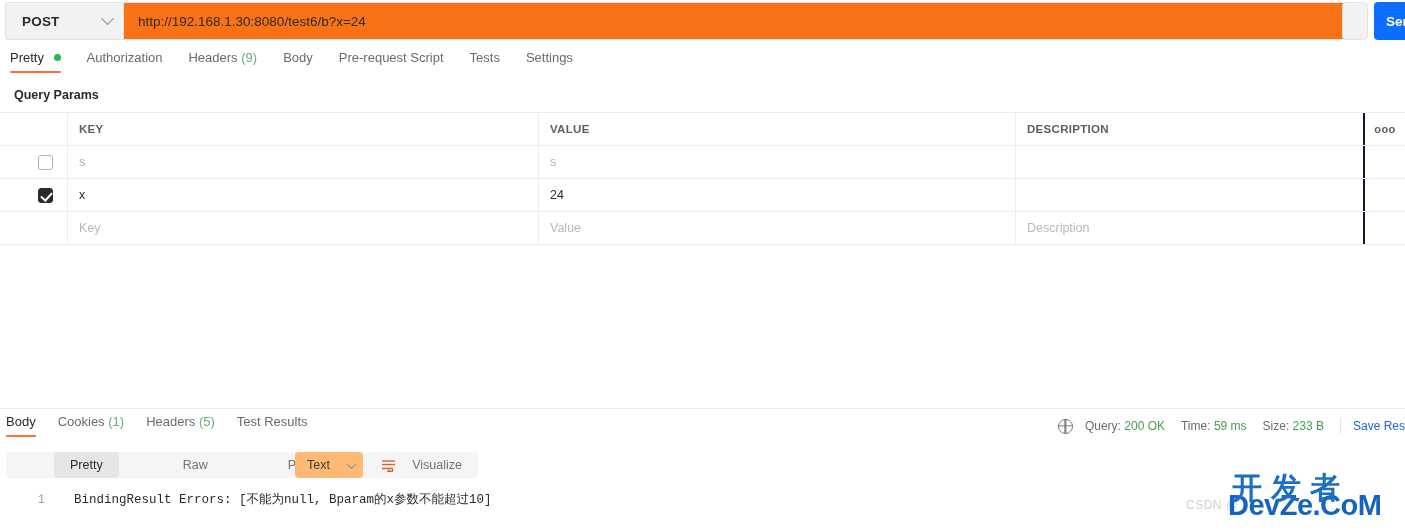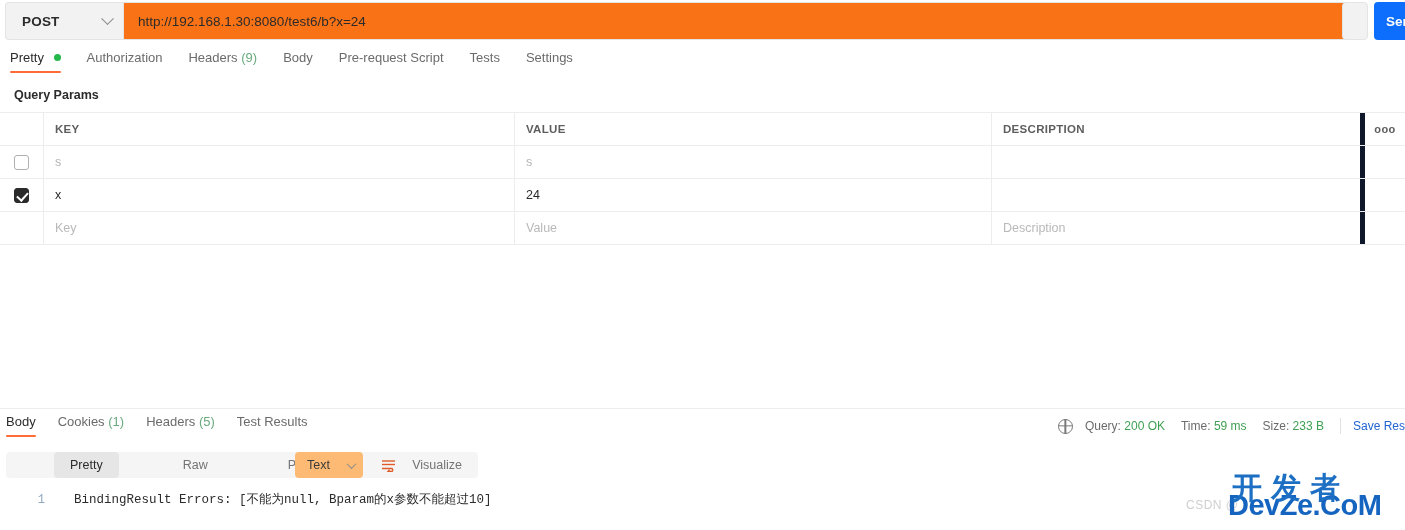--- a/index.html
+++ b/index.html
@@ -46,27 +46,27 @@
   .rtab.first { margin-left: 10px; }
   .rtab.active { color: #2b2b2b; }
   .rtab .uline { position: absolute; left: 0; right: 0; bottom: 0; height: 2.5px; background: #ff6c37; border-radius: 2px; }
   .dot-green { display: inline-block; width: 7px; height: 7px; border-radius: 50%; background: #25b94b; margin-left: 6px; vertical-align: 1px; }
   .tcount { color: #6aab7d; }
 
   .section-title { position: absolute; left: 14px; top: 88px; font-size: 12.5px; font-weight: bold; color: #2b2b2b; }
 
   
   .ptable { position: absolute; left: 0; top: 112px; width: 1405px; border-top: 1px solid #ededed; }
-  .prow { display: flex; height: 33px; border-bottom: 1px solid #ededed; align-items: stretch; }
+  .prow { display: flex; height: 33px; border-bottom: 1px solid #ededed; align-items: stretch; padding-left: 24px; }
   .prow.hdr { height: 33px; }
   .cell { display: flex; align-items: center; border-right: 1px solid #ededed; }
   .c-check { width: 44px; justify-content: center; }
   .c-key   { width: 471px; padding-left: 11px; }
   .c-val   { width: 477px; padding-left: 11px; }
-  .c-desc  { flex: 1; padding-left: 11px; border-right: 5px solid #0f172a; }
+  .c-desc  { flex: 1; padding-left: 11px; border-right: 2px solid #0f172a; }
   .c-more  { width: 40px; justify-content: center; border-right: none; }
   .hdr .cell { font-size: 11.5px; font-weight: bold; color: #5e5e5e; letter-spacing: .3px; }
   .cell-txt { font-size: 12.5px; color: #2b2b2b; }
   .cell-txt.muted { color: #b4b4b4; }
   .cell-txt.ph { color: #b9b9b9; }
   .cb { width: 15px; height: 15px; border: 1.4px solid #b0b0b0; border-radius: 3px; background: #fff; }
   .cb.on { background: #2b2b2b; border-color: #2b2b2b; position: relative; }
   .cb.on::after {
     content: ""; position: absolute; left: 4px; top: 1px; width: 5px; height: 9px;
     border-right: 2px solid #fff; border-bottom: 2px solid #fff; transform: rotate(42deg);

